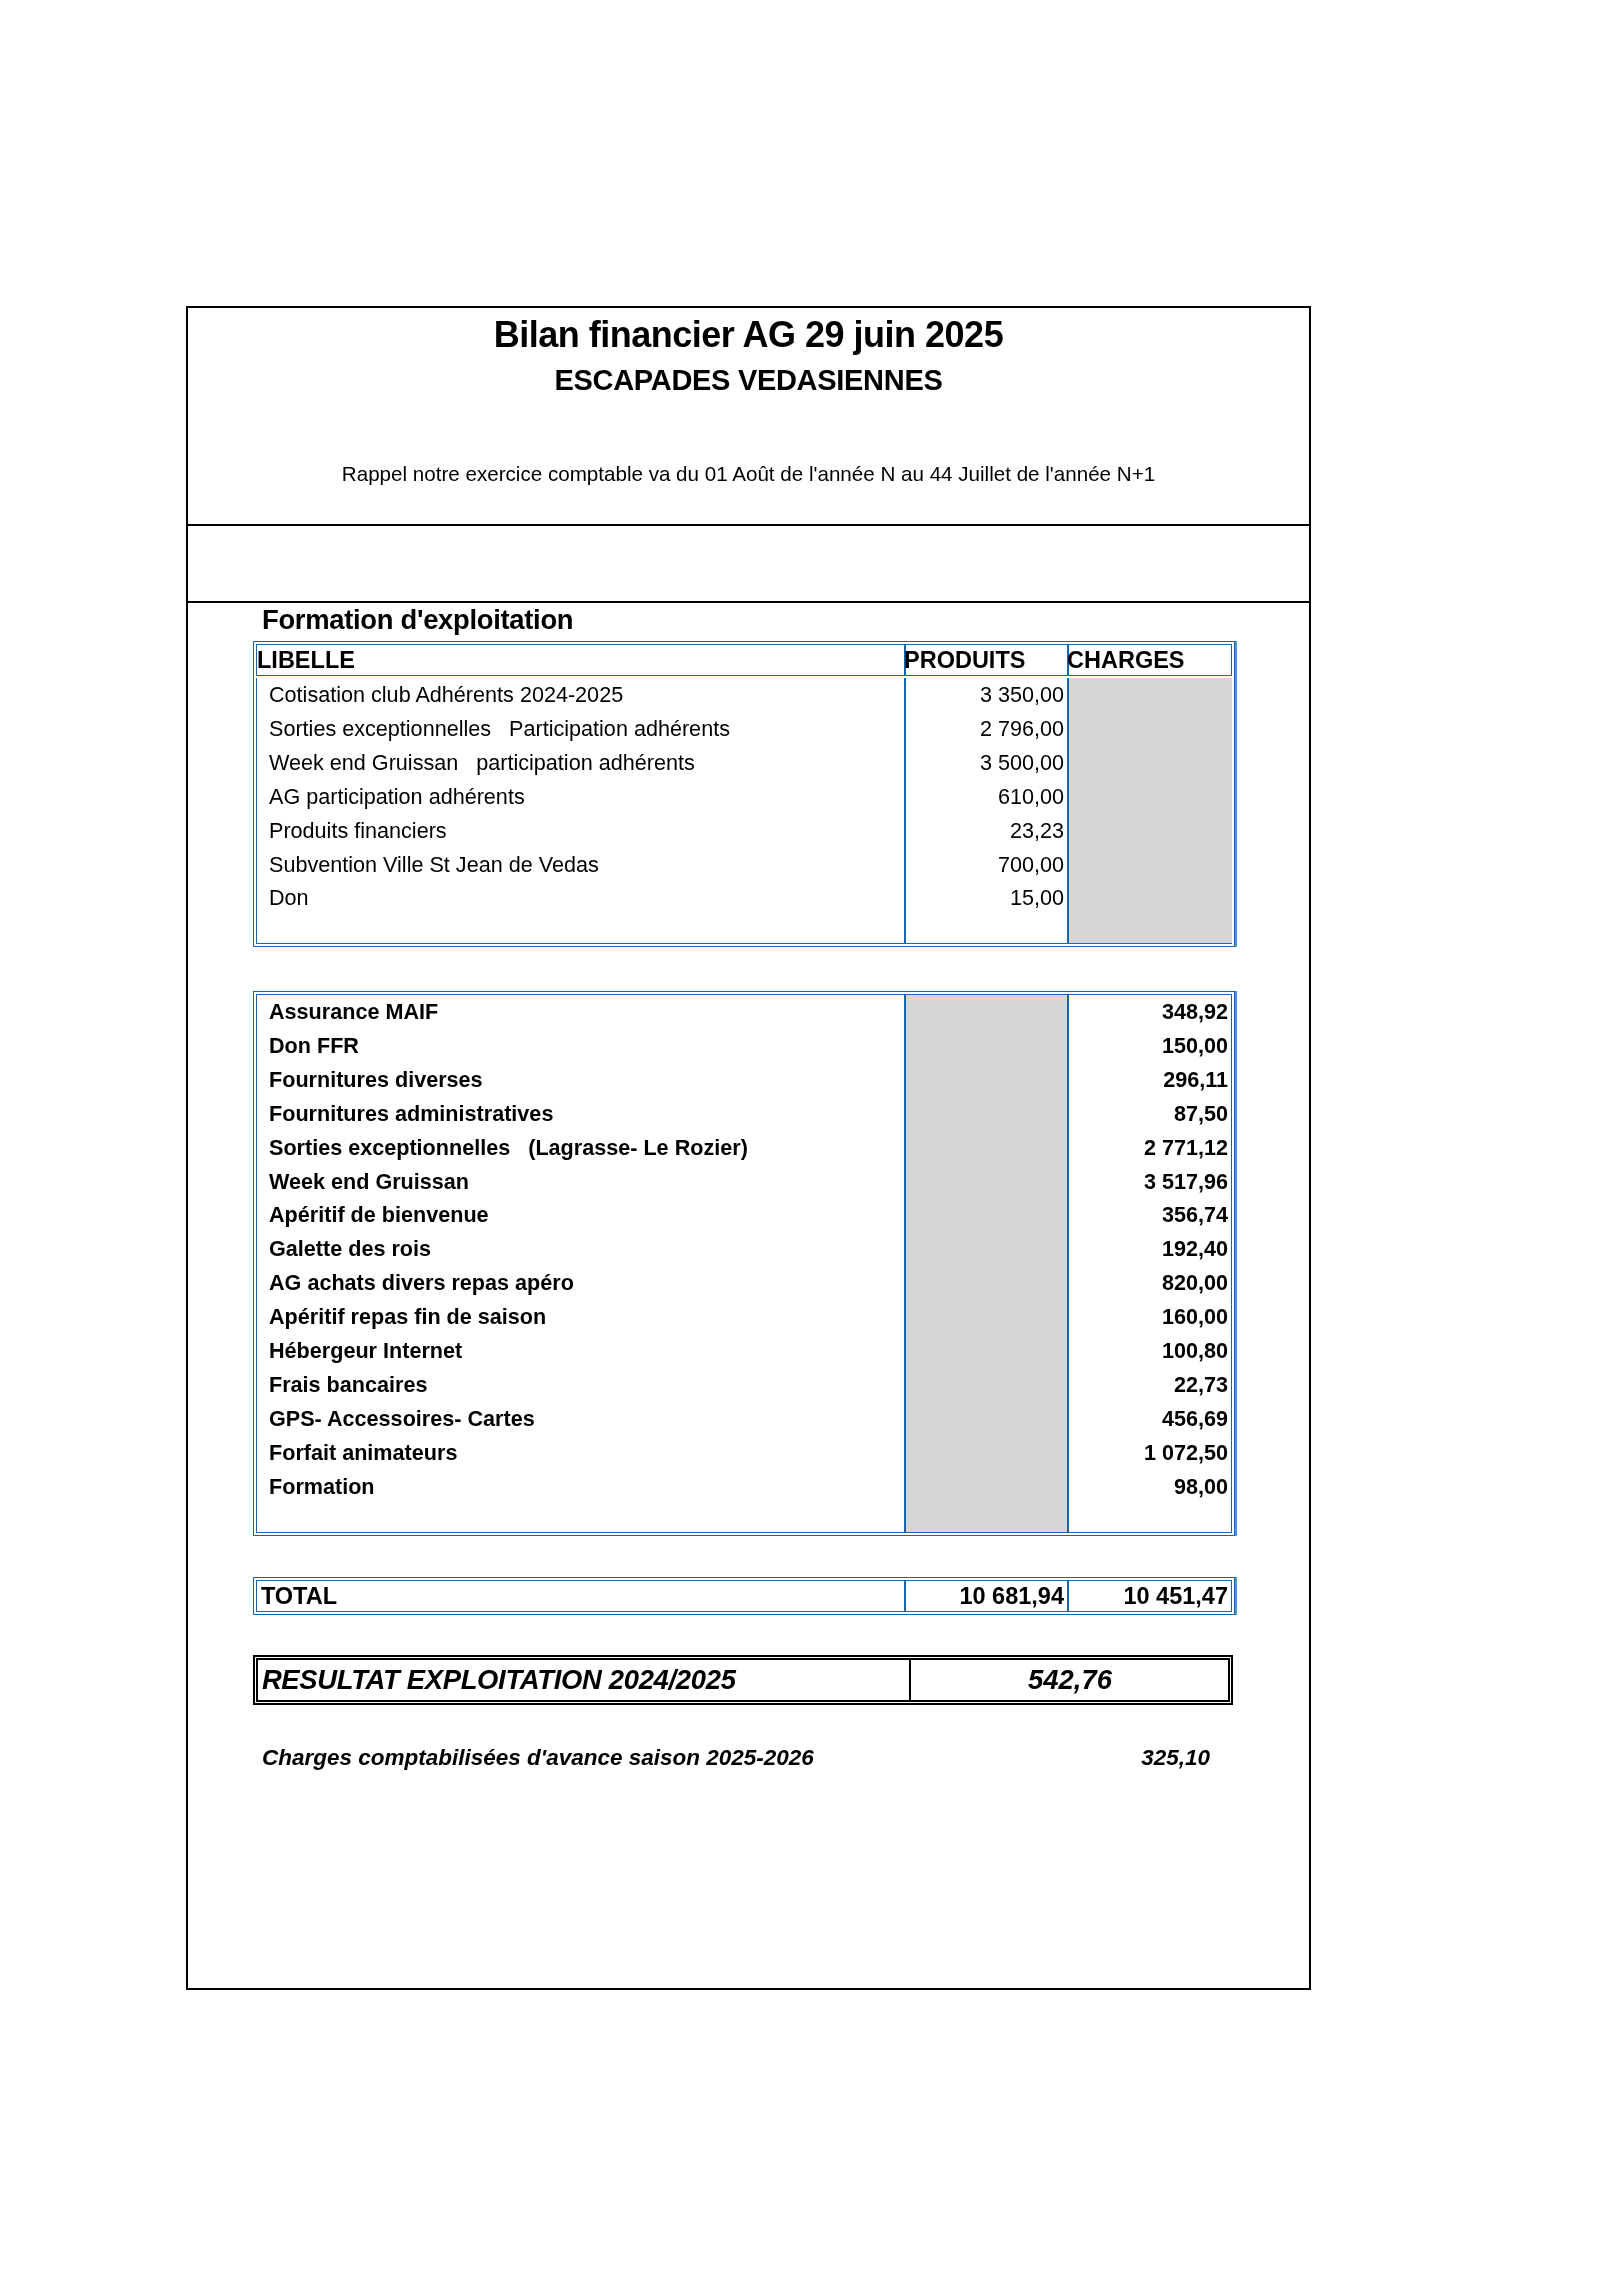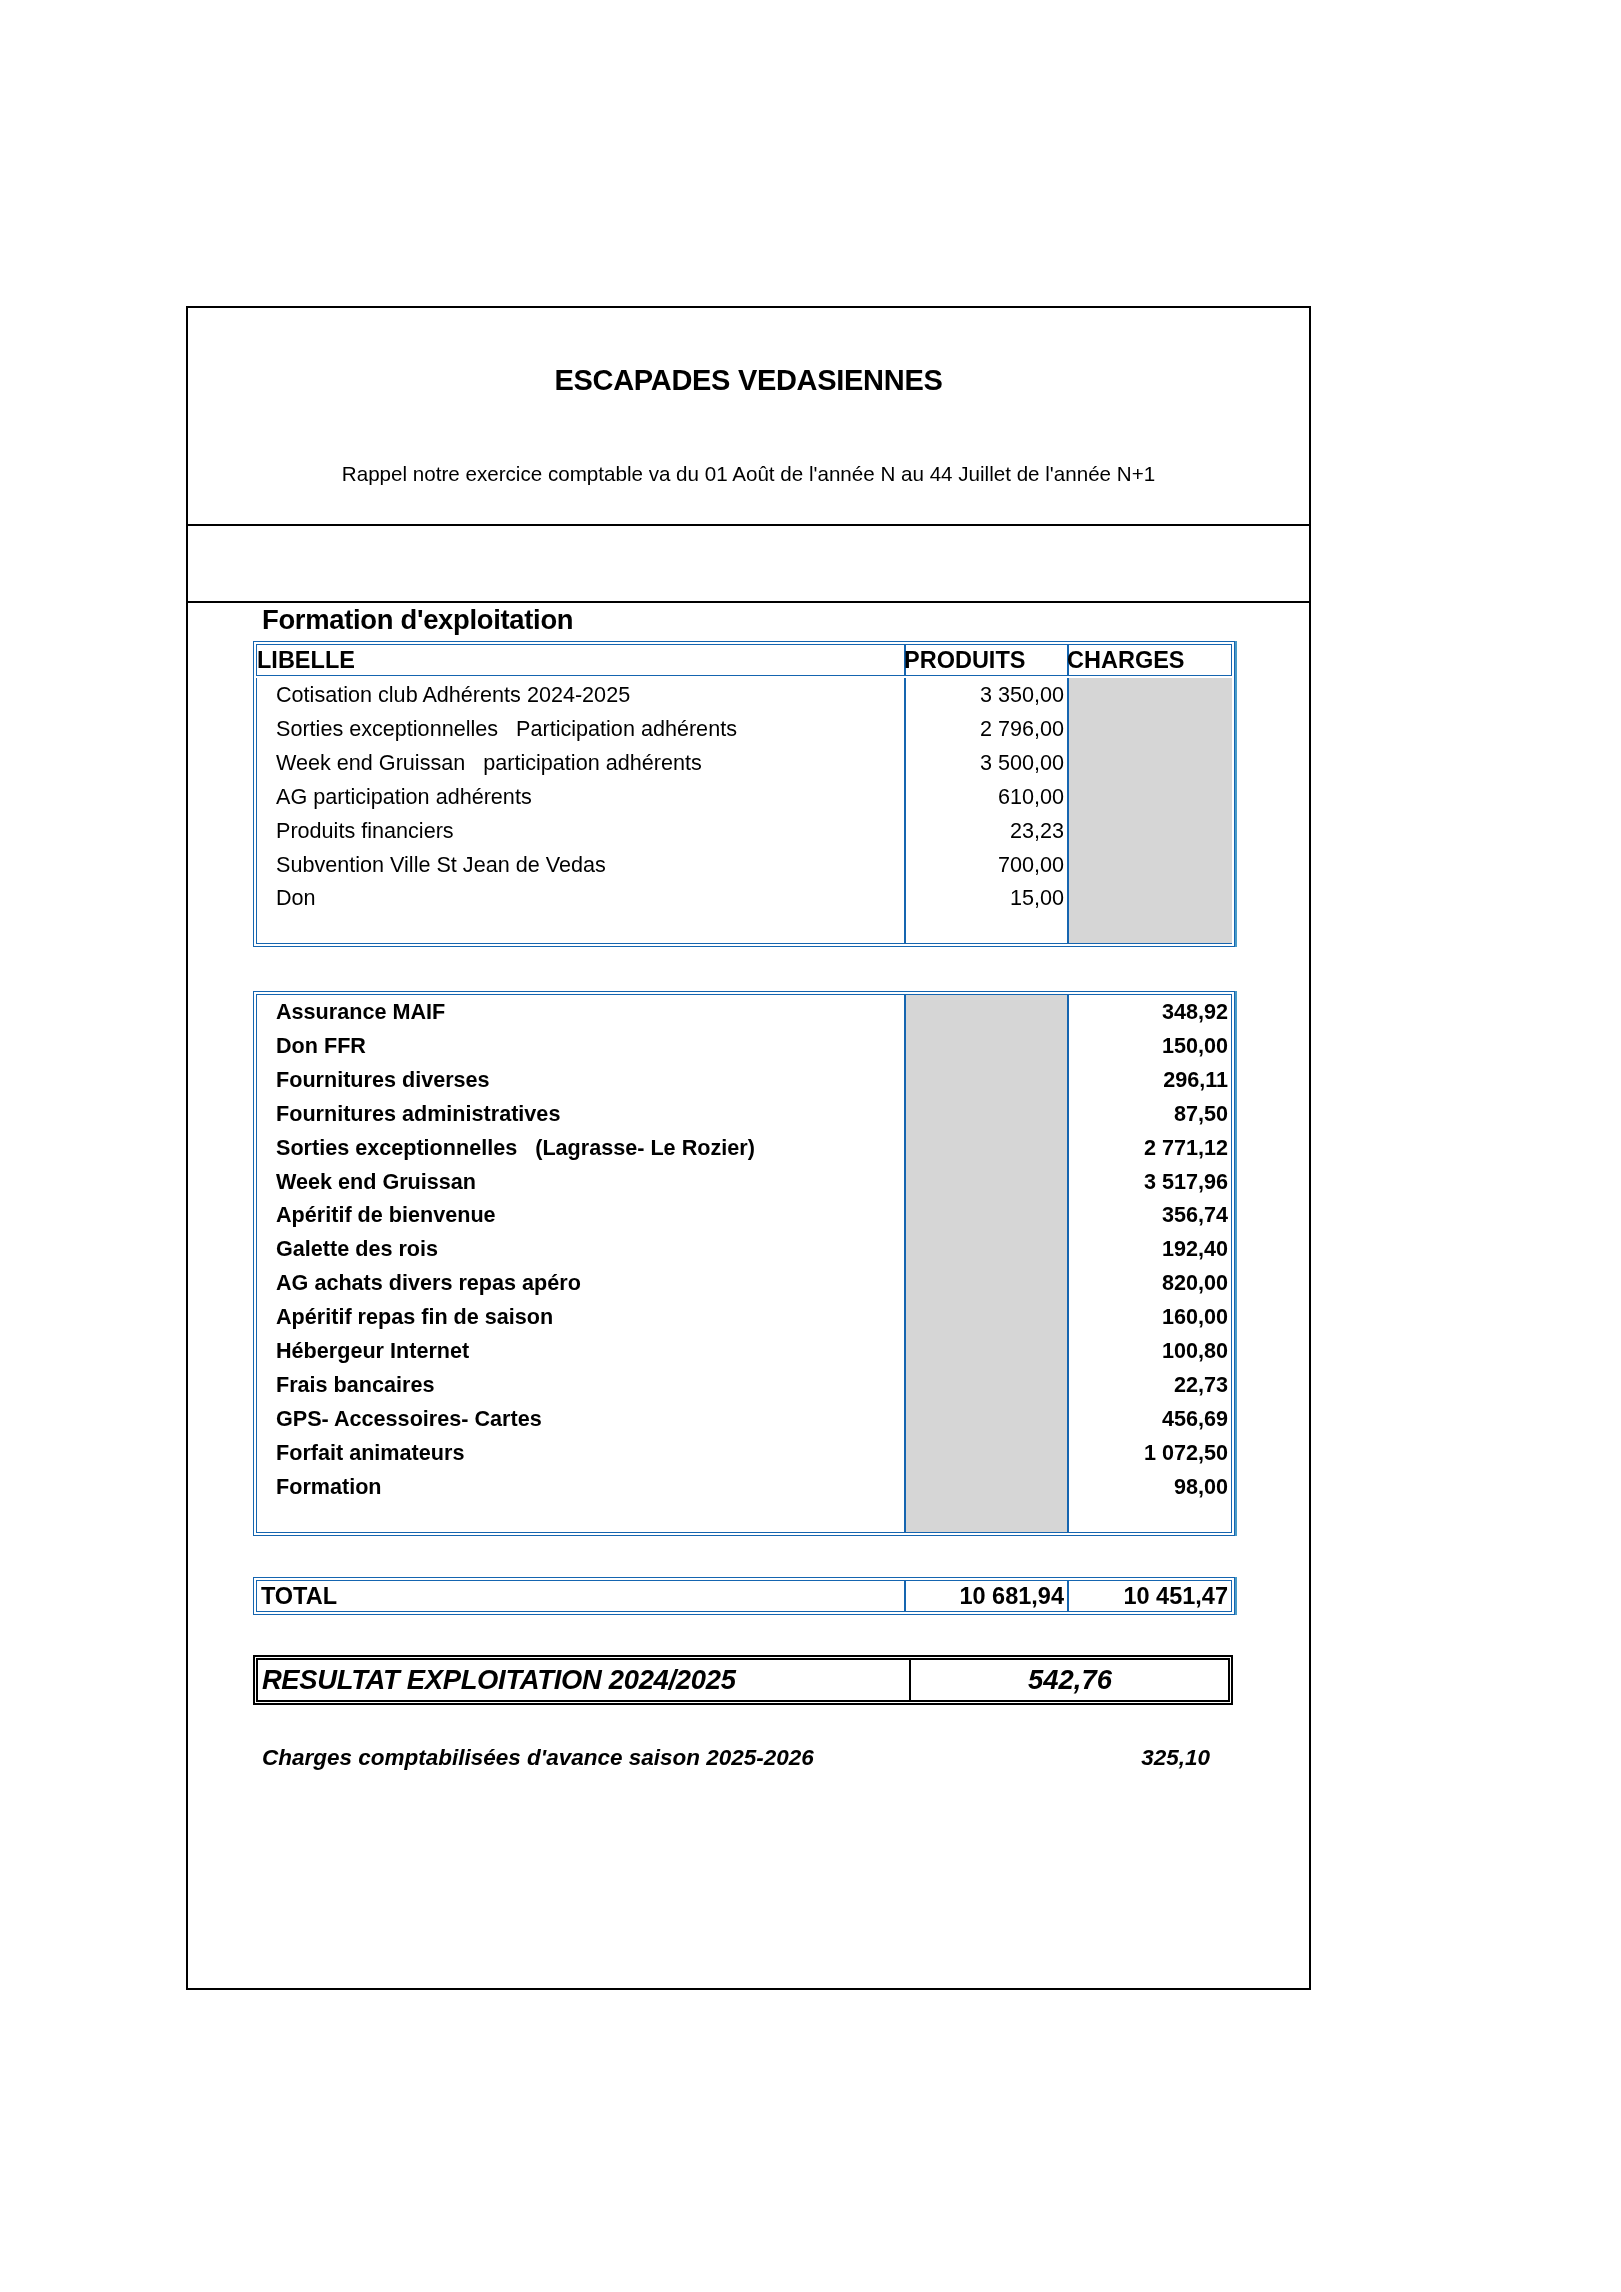--- a/index.html
+++ b/index.html
@@ -17,21 +17,21 @@
   .btable .col-charge-bg { position:absolute; top:0; bottom:0; left:810px; width:165px; }
   .btable .vline1 { position:absolute; top:0; bottom:0; left:647px; border-left:2.9px solid #1565b0; }
   .btable .vline2 { position:absolute; top:0; bottom:0; left:810px; border-left:2.9px solid #1565b0; }
   .grey { background:#d6d6d6; }
 
   .t-head { top:333px; height:30px; }
   .t-head .cell { position:absolute; top:0; height:30px; line-height:30px; font-weight:bold; font-size:23.5px; text-align:left; }
 
   .rows { position:absolute; left:0; right:0; }
   .row { position:absolute; left:0; right:0; height:34px; }
-  .row .lbl { position:absolute; left:19px; top:0; font-size:21.6px; line-height:33px; white-space:pre; }
+  .row .lbl { position:absolute; left:12px; top:0; font-size:21.6px; line-height:33px; white-space:pre; }
   .row .val { position:absolute; top:0; font-size:21.6px; line-height:33px; text-align:right; }
   .row .val.p { left:650px; width:157px; }
   .row .val.c { left:813px; width:158px; }
 
   .t-prod { top:370px; height:265px; border-top:none; }
   .t-charge { top:683px; height:537px;font-weight:bold; }
   .t-total { top:1269px; height:30px; }
   .t-total .cell { position:absolute; top:0; height:30px; line-height:30px; font-weight:bold; font-size:23.5px; }
 
   .result { position:absolute; left:65px; top:1347px; width:970px; height:40px; border:5.9px double #000; }
@@ -40,20 +40,21 @@
   .result .val { position:absolute; left:653px; width:318px; top:0; line-height:40px; text-align:center; font-weight:bold; font-style:italic; font-size:27.4px; }
 
   .advance { position:absolute; left:74px; top:1437px; font-weight:bold; font-style:italic; font-size:22.5px; }
   .advance-val { position:absolute; left:804px; width:218px; top:1437px; text-align:right; font-weight:bold; font-style:italic; font-size:22.5px; }
 </style>
 </head>
 <body>
 
 <div class="frame">
   <div class="hdr">
+    <div class="title">Bilan financier AG 29 juin 2025</div>
     <div class="subtitle">ESCAPADES  VEDASIENNES</div>
     <div class="reminder">Rappel notre exercice comptable va du 01 Août de l'année N au 44 Juillet de l'année N+1</div>
   </div>
   <div class="blank-band"></div>
 
   <div class="section-title">Formation d'exploitation</div>
 
   <div class="btable t-head">
     <div class="vline1"></div>
     <div class="vline2"></div>

